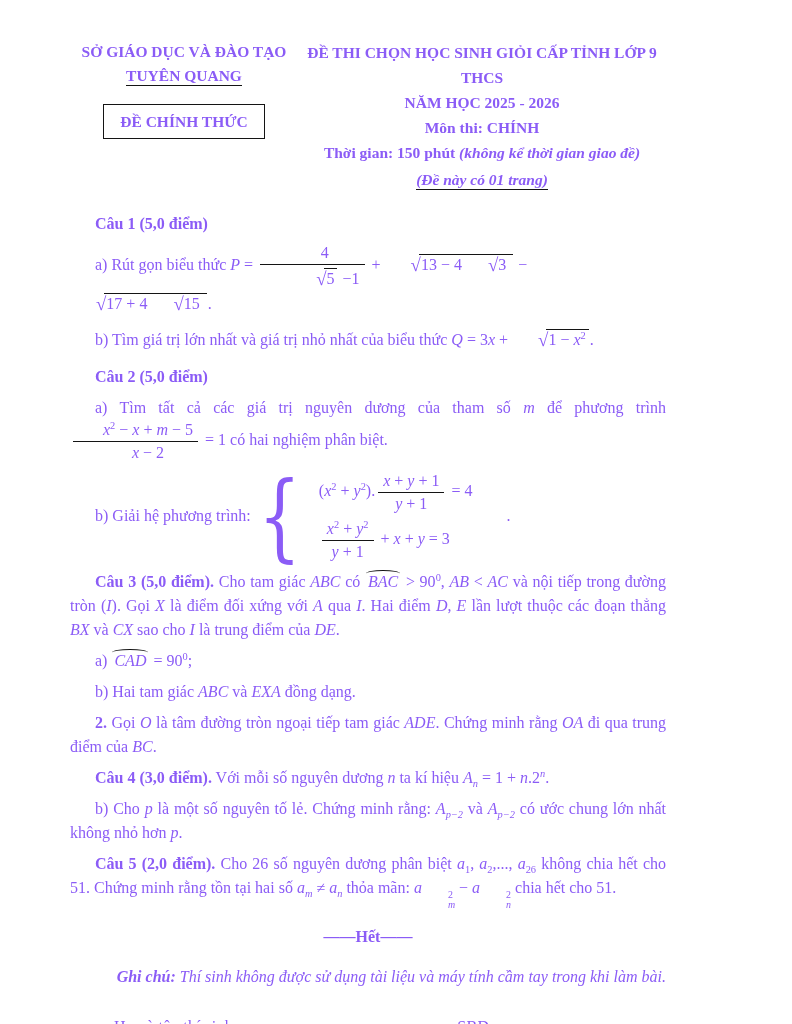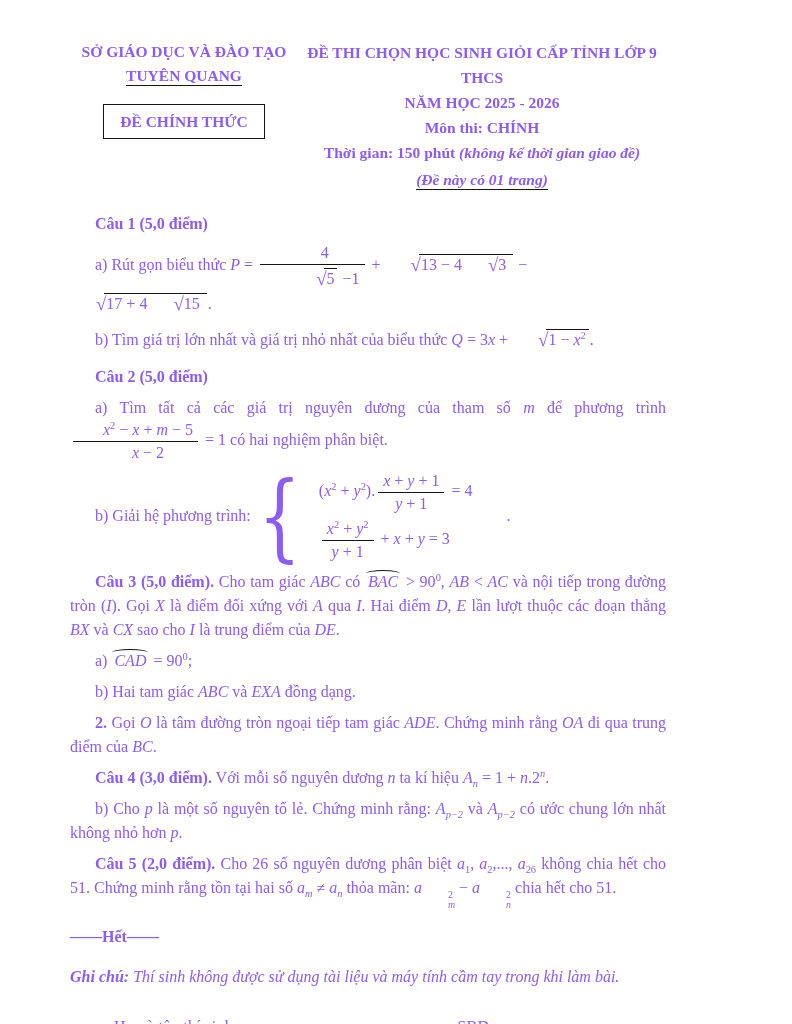--- a/index.html
+++ b/index.html
@@ -51,22 +51,22 @@
   .sts{font-style:italic;}
   
   .syswrap{display:flex;align-items:center;margin:8px 0;padding-left:25px;}
   .syslabel{margin-right:6px;}
   .brace{font-size:96px;font-weight:400;line-height:0.95;display:inline-block;
     transform:scaleX(0.7);margin:0 -6px 0 -8px;font-family:"DejaVu Serif",serif;}
   .eqcol{display:inline-flex;flex-direction:column;gap:5px;margin-left:15px;}
   .eqrow{display:block;}
   .sysdot{margin-left:34px;}
   
-  .het{text-align:left;font-weight:bold;margin:14px 0 4px 0;letter-spacing:0;}
-  .note{text-align:left;margin:16px 0 0 0;}
+  .het{text-align:center;font-weight:bold;margin:14px 0 4px 0;letter-spacing:0;}
+  .note{text-align:right;margin:16px 0 0 0;}
   .nameline{margin:26px 0 0 0;padding-left:44px;letter-spacing:0.3px;}
 </style>
 </head>
 <body>
 
 <div class="page">
 
   <header class="hdr">
     <div class="hl">
       <div class="hl1">SỞ GIÁO DỤC VÀ ĐÀO TẠO</div>

